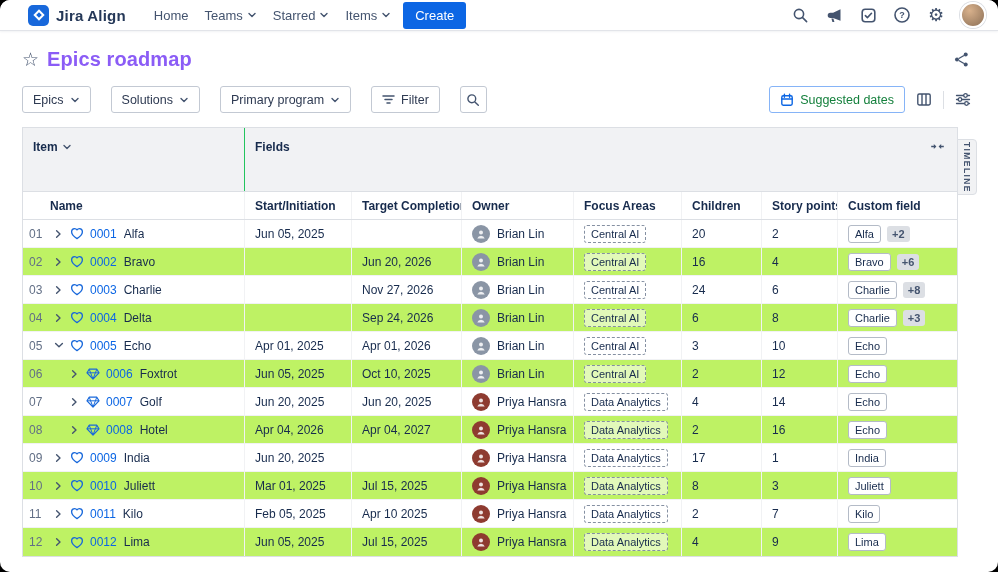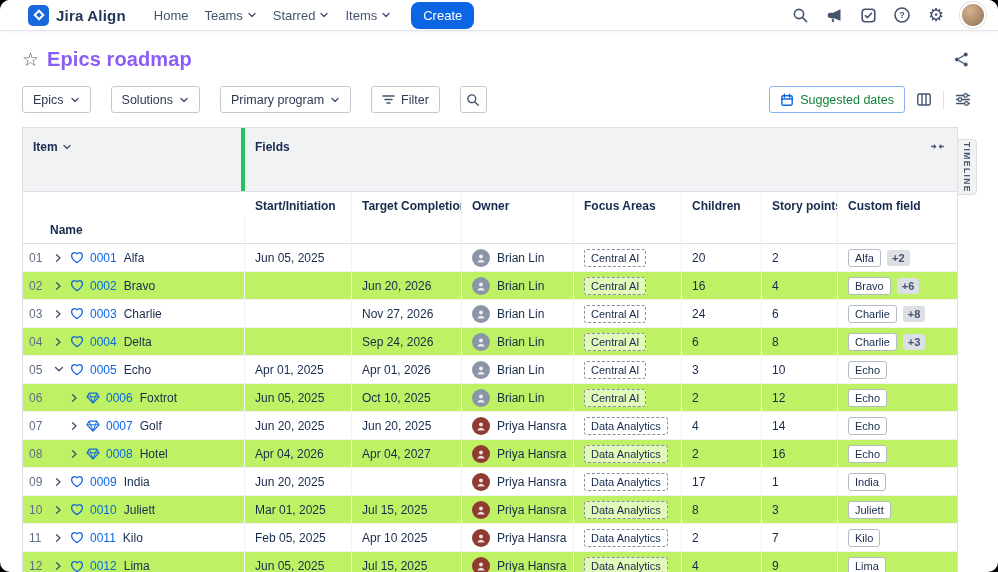--- a/index.html
+++ b/index.html
@@ -8,21 +8,21 @@
   .app { width:998px; height:572px; background:#fff; border-radius:10px; overflow:hidden; position:relative; margin:0 auto; }
 
   
   .topnav { height:31px; display:flex; align-items:center; padding:0 12px 0 28px; border-bottom:1px solid #E2E4E9;
             box-shadow:0 1px 2px rgba(9,30,66,.06); background:#fff; position:relative; z-index:5; }
   .brand { display:flex; align-items:center; gap:7px; margin-right:20px; }
   .logo-mark { width:21px; height:21px; border-radius:5px; background:#1868DB; display:flex; align-items:center; justify-content:center; }
   .logo-mark i { display:block; width:8px; height:8px; border:2px solid #fff; transform:rotate(45deg); }
   .brand-text { font-size:15px; font-weight:700; color:#253858; letter-spacing:.2px; }
   .nav-item { display:flex; align-items:center; gap:4px; font-size:13px; color:#44546F; padding:6px 8px; border-radius:3px; cursor:pointer; text-decoration:none; }
-  .create-btn { margin-left:12px; background:#0C66E4; color:#fff; border:none; border-radius:8px; font-size:13px; font-weight:500;
+  .create-btn { margin-left:4px; background:#0C66E4; color:#fff; border:none; border-radius:3px; font-size:13px; font-weight:500;
                 padding:6px 12px; cursor:pointer; font-family:inherit; }
   .nav-right { margin-left:auto; display:flex; align-items:center; gap:6px; }
   .nav-icon-btn { width:28px; height:28px; display:flex; align-items:center; justify-content:center; border:none; background:transparent;
                   border-radius:4px; cursor:pointer; color:#44546F; }
   .gear-glyph { font-size:18px; line-height:1; color:#44546F; }
   .nav-avatar { width:26px; height:26px; border-radius:50%; background:radial-gradient(circle at 35% 30%, #D8B18C, #8B6F56); border:2px solid #fff;
                 box-shadow:0 0 0 1px #DCDFE4; cursor:pointer; margin-left:4px; }
 
   
   .page-header { display:flex; align-items:center; gap:8px; padding:13px 22px 4px 22px; }
@@ -40,26 +40,26 @@
   .btn.suggested { color:#15803d; border-color:#86B4F7; font-weight:500; }
   .tool-icon-btn { width:26px; height:26px; border:none; background:transparent; border-radius:3px; cursor:pointer;
                    display:flex; align-items:center; justify-content:center; color:#44546F; }
   .v-divider { width:1px; height:18px; background:#DCDFE4; }
 
   
   .table-wrap { position:relative; margin:0 22px; width:936px; }
   .grid-table { border:1px solid #DCDFE4; background:#fff; }
   .group-header { display:grid; grid-template-columns:222px 1fr; background:#F1F2F4; height:64px; border-bottom:1px solid #DCDFE4; }
   .gh-cell { padding:12px 10px 0 10px; font-size:12px; font-weight:700; color:#172B4D; display:flex; align-items:flex-start; gap:4px; }
-  .gh-item { border-right:4px solid #22c55e; cursor:pointer; }
+  .gh-item { border-right:1px solid #22c55e; cursor:pointer; }
   .gh-fields { justify-content:space-between; padding-right:12px; }
   .col-header { display:grid; grid-template-columns:222px 107px 110px 112px 108px 80px 76px 1fr; background:#fff; border-bottom:1px solid #DCDFE4; }
   .ch-cell { padding:7px 10px 6px 10px; font-size:12px; font-weight:700; color:#172B4D; border-right:1px solid #F1F2F4; cursor:pointer;
              white-space:nowrap; overflow:hidden; }
-  .ch-cell:first-child { padding-left:27px;margin-top:24px; }
+  .ch-cell:first-child { padding-left:27px; }
   .ch-cell:last-child { border-right:none; }
 
   .trow { display:grid; grid-template-columns:222px 107px 110px 112px 108px 80px 76px 1fr; height:28px; background:#fff;
           border-bottom:1px solid #F1F2F4; cursor:pointer; }
   .trow.odd { background:#bef264; }
   .trow:last-child { border-bottom:none; }
   .cell { display:flex; align-items:center; padding:0 10px; font-size:12px; color:#172B4D; border-right:1px solid #F1F2F4;
           overflow:hidden; white-space:nowrap; height:100%; }
   .cell:last-child { border-right:none; }
   .name-cell { padding:0 6px 0 6px; gap:0; }

